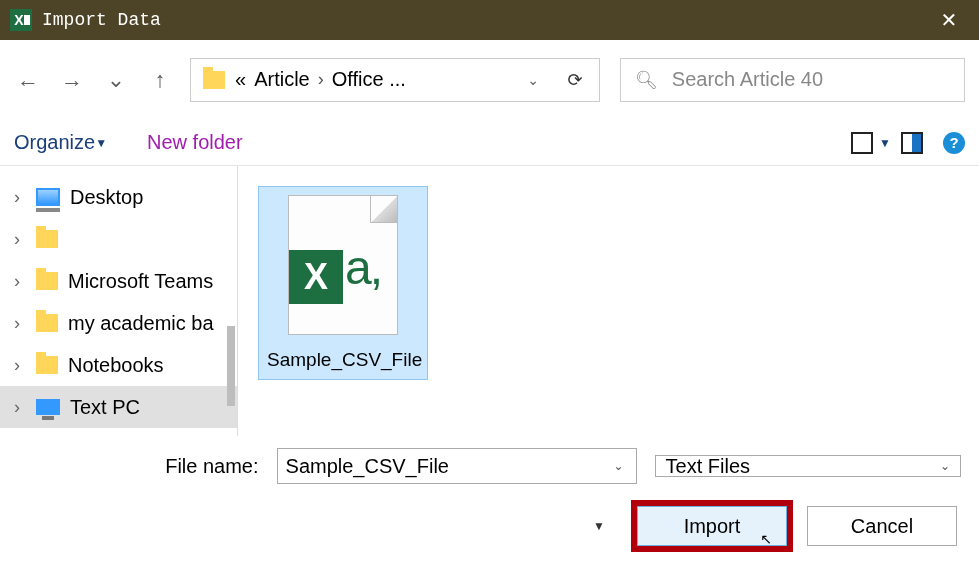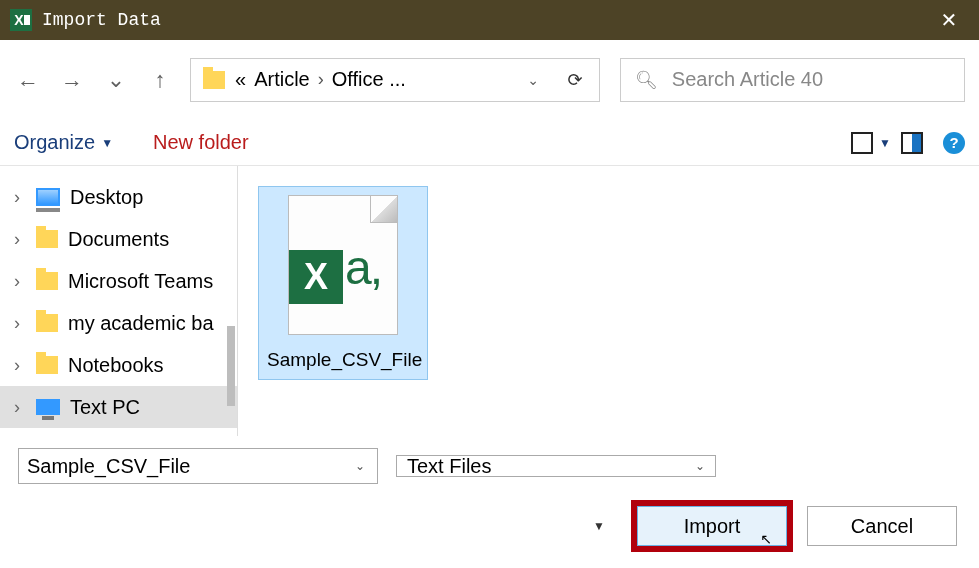--- a/index.html
+++ b/index.html
@@ -22,23 +22,23 @@
     .addr .folder-ico::before { content:""; position:absolute; top:-4px; left:0; width:10px; height:4px; background:#ffd659; }
     .addr .crumbs { flex:1; display:flex; align-items:center; gap:8px; white-space:nowrap; overflow:hidden; }
     .addr .sep { font-size:18px; color:#555; }
     .addr .crumb-drop { margin-left:auto; color:#5f5f5f; font-size:14px; padding:0 6px; }
     .addr .refresh { margin-left:18px; color:#333; font-size:18px; width:24px; text-align:center; cursor:pointer; }
     .searchbox { flex:1; height:44px; border:1px solid #ccc; margin-left:10px; display:flex; align-items:center; padding:0 14px; font-size:20px; color:#888; }
     .searchbox .sicon { margin-right:14px; font-size:18px; color:#888; }
 
     
     .toolbar { height:46px; display:flex; align-items:center; padding:0 14px; border-bottom:1px solid #e5e5e5; font-size:20px; }
-    .toolbar .org { color:#1a3e7a; display:flex; align-items:center; gap:6px; cursor:pointer; }
+    .toolbar .org { color:#1a3e7a; display:flex; align-items:center; cursor:pointer; }
     .toolbar .org .caret { font-size:12px; }
-    .toolbar .newf { color:#b91c1c; margin-left:40px; cursor:pointer; }
+    .toolbar .newf { color:#a21caf; margin-left:40px; cursor:pointer; }
     .toolbar .spacer { flex:1; }
     .toolbar .view-btn { width:22px; height:22px; border:2px solid #222; margin-left:10px; display:inline-block; cursor:pointer; position:relative; }
     .toolbar .view-btn.half::after { content:""; position:absolute; right:0; top:0; bottom:0; width:50%; background:#1a73c2; }
     .toolbar .vcaret { font-size:12px; color:#1a3e7a; margin-left:6px; }
     .toolbar .help { width:22px; height:22px; border-radius:50%; background:#1a8fd8; color:#fff; display:flex; align-items:center; justify-content:center; font-size:15px; font-weight:bold; margin-left:20px; cursor:pointer; }
 
     
     .main { display:flex; height:270px; }
     .tree { width:238px; border-right:1px solid #ddd; padding:10px 0; font-size:20px; overflow:hidden; position:relative; }
     .tree-item { display:flex; align-items:center; height:42px; padding:0 10px 0 14px; cursor:pointer; white-space:nowrap; }
@@ -128,21 +128,20 @@
 <div class="main">
   <div class="tree">
     <div class="tree-item">
       <span class="exp">›</span>
       <span class="dicon"></span>
       <span>Desktop</span>
     </div>
     <div class="tree-item">
       <span class="exp">›</span>
       <span class="ficon"></span>
-      <span>Documents</span>
     </div>
     <div class="tree-item">
       <span class="exp">›</span>
       <span class="ficon"></span>
       <span>Microsoft Teams</span>
     </div>
     <div class="tree-item">
       <span class="exp">›</span>
       <span class="ficon"></span>
       <span>my academic ba</span>
@@ -166,20 +165,21 @@
         <div class="xbadge">X</div>
         <div class="acomma">a,</div>
       </div>
       <div class="fname">Sample_CSV_File</div>
     </div>
   </div>
 </div>
 
 <div class="bottom">
   <div class="file-row">
+    <div class="file-label">File name:</div>
     <div class="file-input">
       <span class="val">Sample_CSV_File</span>
       <span class="dd">⌄</span>
     </div>
     <div class="filter">
       <span>Text Files</span>
       <span class="dd">⌄</span>
     </div>
   </div>
   <div class="btn-row">

